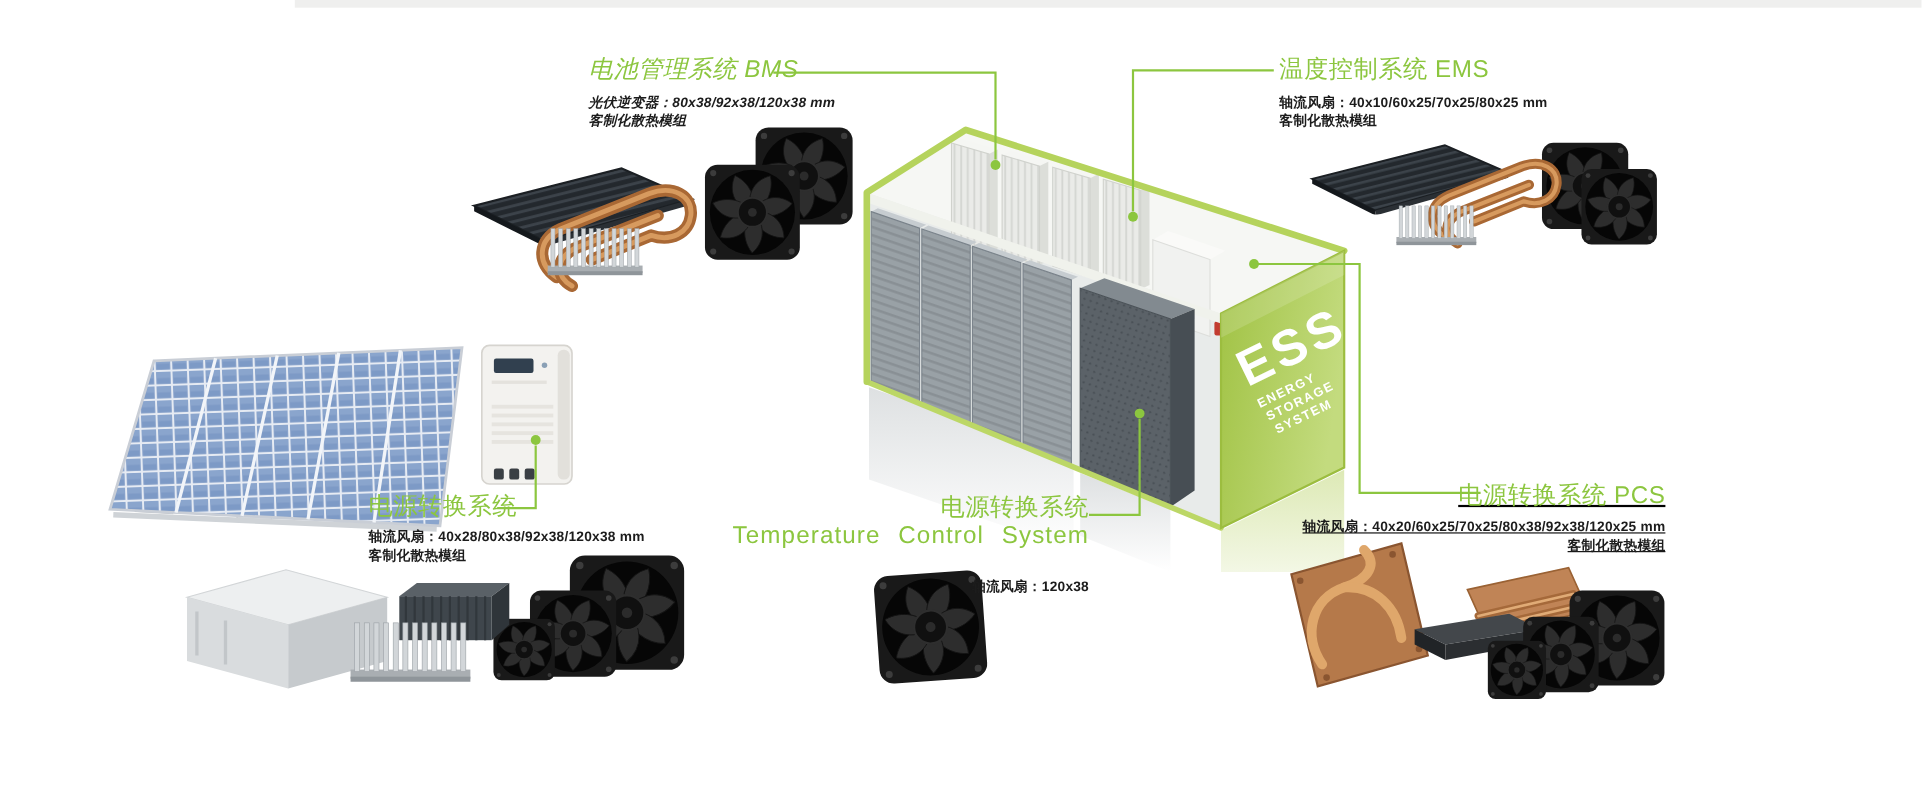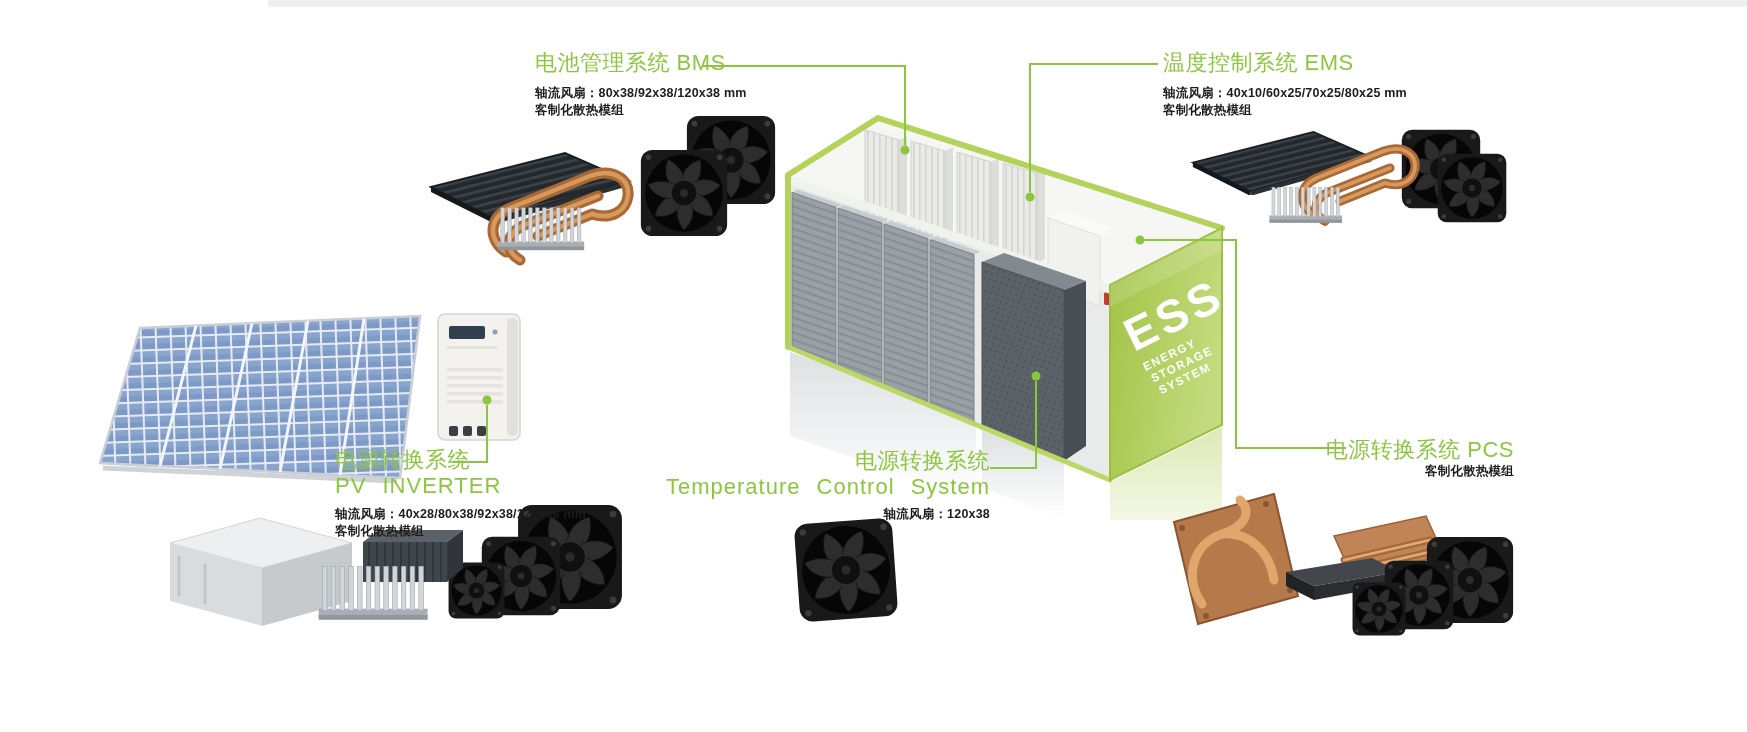--- a/index.html
+++ b/index.html
@@ -318,43 +318,43 @@
     </g>
     <g fill="#8CC63F">
       <circle cx="905" cy="150" r="4.5"></circle>
       <circle cx="1030" cy="197" r="4.5"></circle>
       <circle cx="487" cy="400" r="4.5"></circle>
       <circle cx="1036" cy="376" r="4.5"></circle>
       <circle cx="1140" cy="240" r="4.5"></circle>
     </g>
   </svg>
 
-  <div class="abs label-block" style="left:535px;top:50px;">
+  <div class="abs label-block" style="left:535px;top:50px;font-style:italic;">
     <div class="section-title">电池管理系统 BMS</div>
-    <div class="spec" style="margin-top:9px">轴流风扇：80x38/92x38/120x38 mm</div>
+    <div class="spec" style="margin-top:9px">光伏逆变器：80x38/92x38/120x38 mm</div>
     <div class="spec">客制化散热模组</div>
   </div>
 
   <div class="abs label-block" style="left:1163px;top:50px;">
     <div class="section-title">温度控制系统 EMS</div>
     <div class="spec" style="margin-top:9px">轴流风扇：40x10/60x25/70x25/80x25 mm</div>
     <div class="spec">客制化散热模组</div>
   </div>
 
   <div class="abs label-block" style="left:335px;top:447px;">
     <div class="section-title">电源转换系统</div>
-    <div class="section-title en">PV INVERTER</div>
     <div class="spec" style="margin-top:7px">轴流风扇：40x28/80x38/92x38/120x38 mm</div>
     <div class="spec">客制化散热模组</div>
   </div>
 
   <div class="abs label-block right" style="left:610px;top:448px;width:380px;">
     <div class="section-title">电源转换系统</div>
     <div class="section-title en">Temperature Control System</div>
-    <div class="spec" style="margin-top:6px">轴流风扇：120x38</div>
-  </div>
-
-  <div class="abs label-block right" style="left:1154px;top:437px;width:360px;">
+    <div class="spec" style="margin-top:25px">轴流风扇：120x38</div>
+  </div>
+
+  <div class="abs label-block right" style="left:1154px;top:437px;width:360px;text-decoration:underline;">
     <div class="section-title">电源转换系统 PCS</div>
+    <div class="spec" style="margin-top:8px">轴流风扇：40x20/60x25/70x25/80x38/92x38/120x25 mm</div>
     <div class="spec">客制化散热模组</div>
   </div>
 
 </div>
 
 </body></html>

